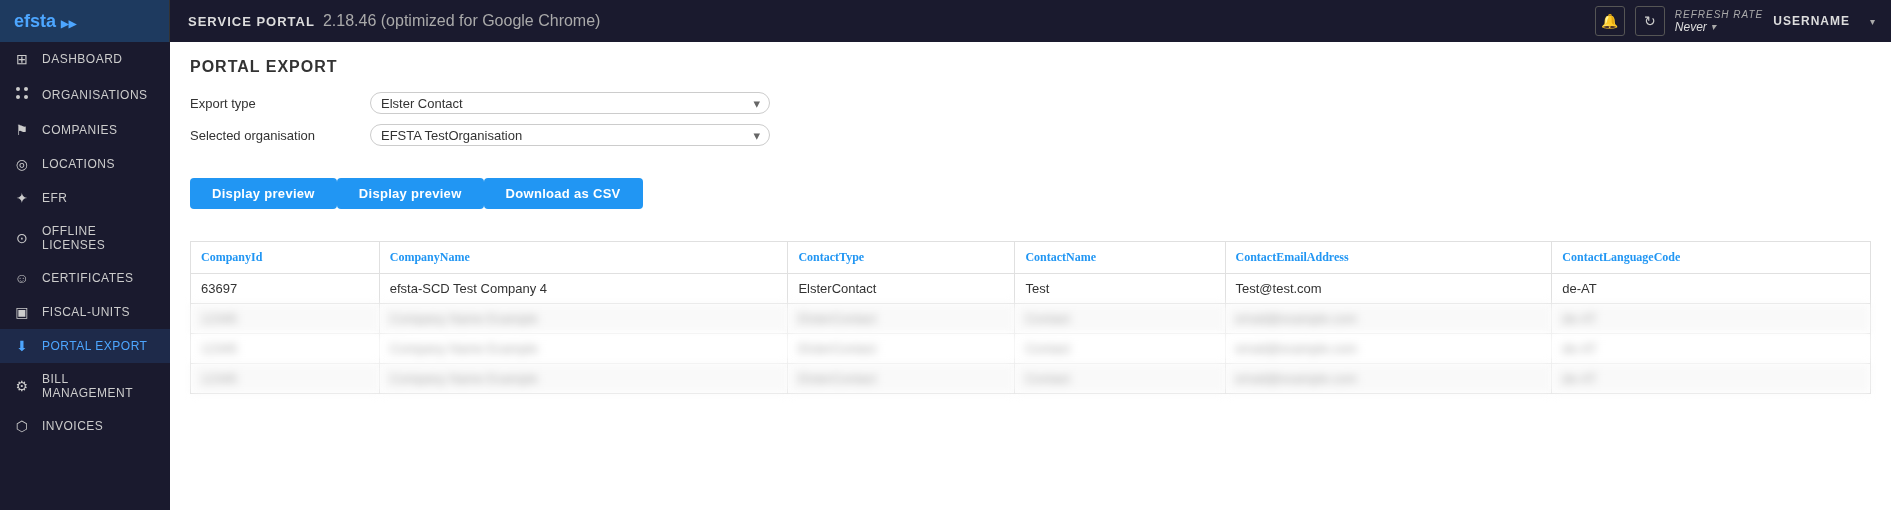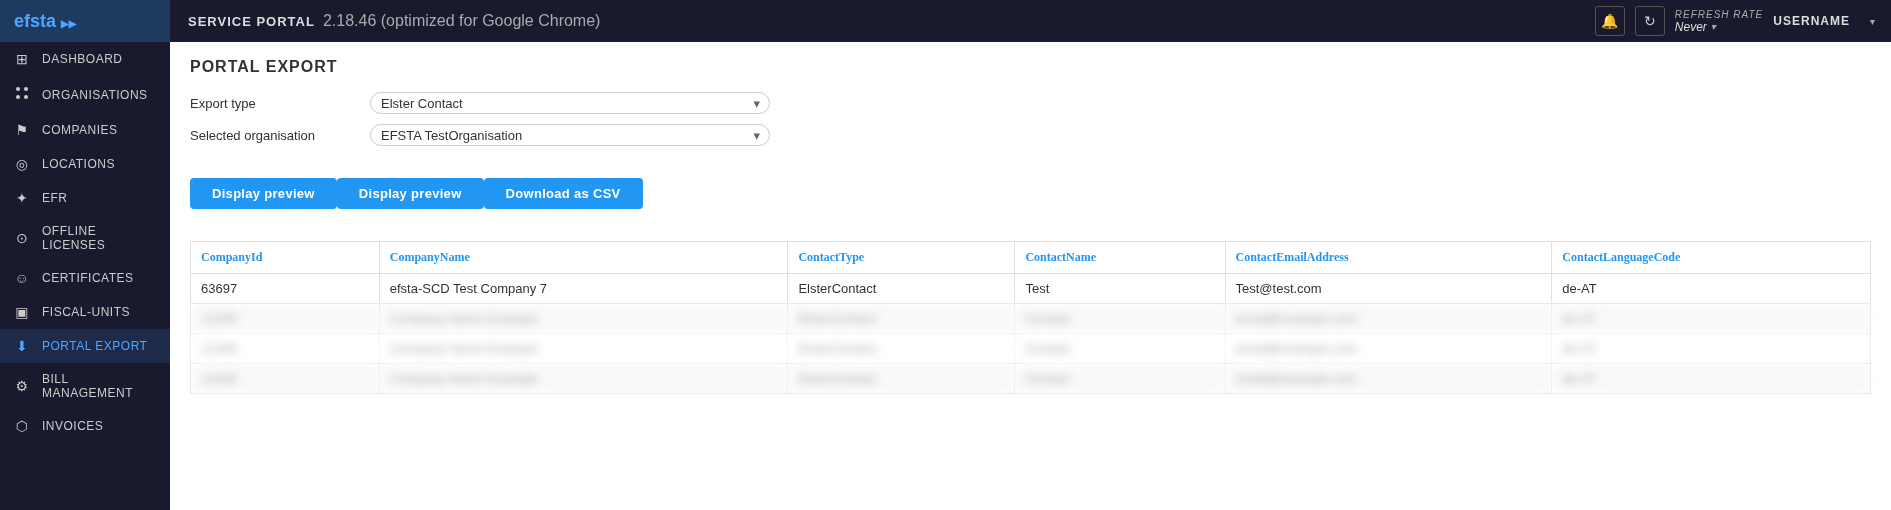--- a/index.html
+++ b/index.html
@@ -216,21 +216,21 @@
           <th>CompanyName</th>
           <th>ContactType</th>
           <th>ContactName</th>
           <th>ContactEmailAddress</th>
           <th>ContactLanguageCode</th>
         </tr>
       </thead>
       <tbody id="table-body">
       <tr>
             <td>63697</td>
-            <td>efsta-SCD Test Company 7</td>
+            <td>efsta-SCD Test Company 4</td>
             <td>ElsterContact</td>
             <td>Test</td>
             <td>Test@test.com</td>
             <td>de-AT</td>
           </tr>
           <tr class="blurred-row">
             <td>12345</td>
             <td>Company Name Example</td>
             <td>ElsterContact</td>
             <td>Contact</td>

